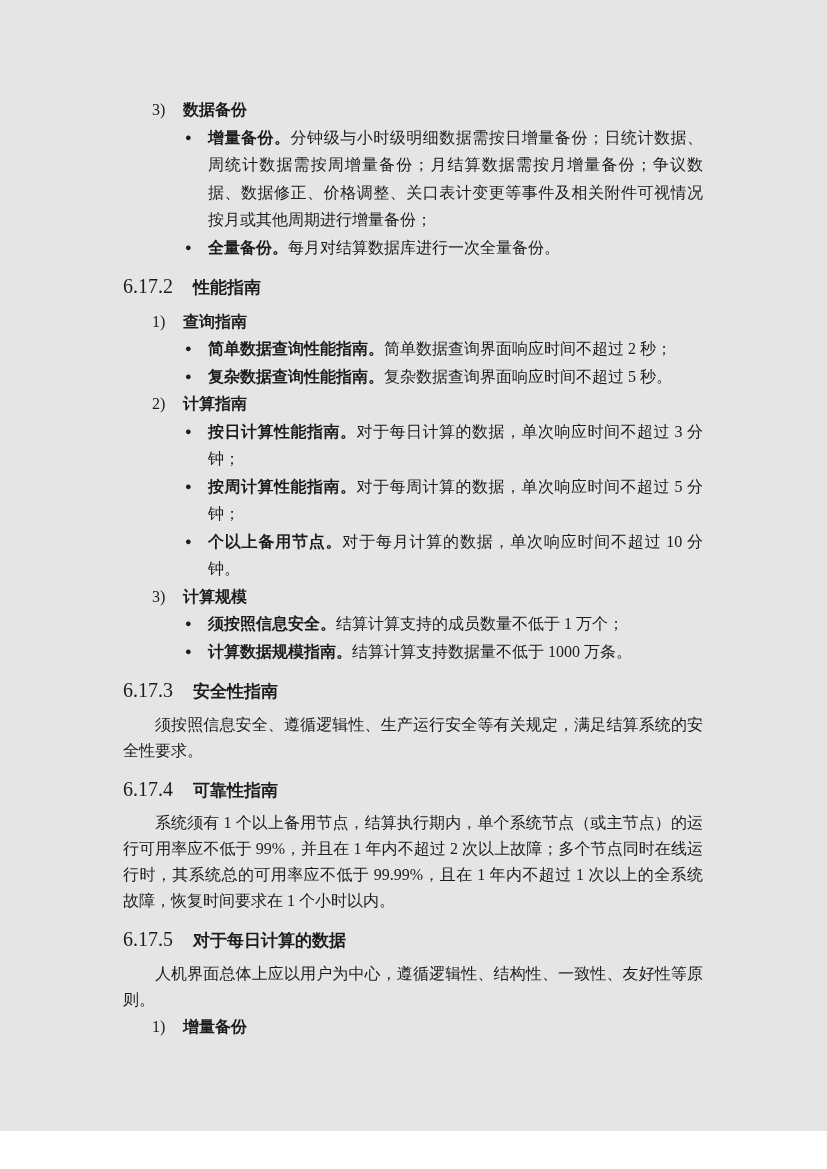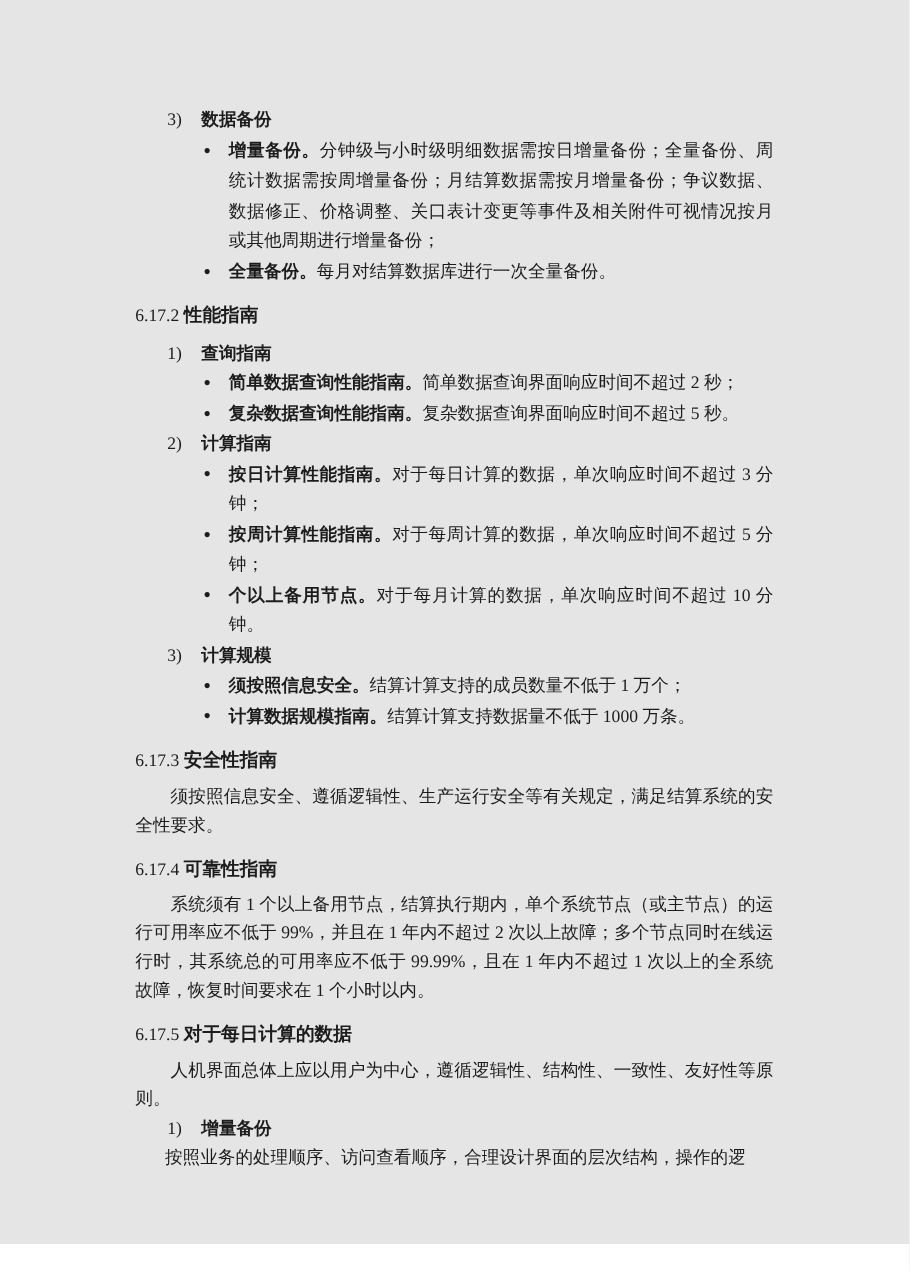--- a/index.html
+++ b/index.html
@@ -54,22 +54,22 @@
   }
   
   .heading {
     margin: 12px 0 5px 0;
     line-height: 27.5px;
     font-size: 17px;
     font-weight: normal;
   }
   .heading .hnum {
     font-family: "Liberation Serif", "DejaVu Serif", serif;
-    font-size: 16px;
-    margin-right: 4px;
+    font-size: 20px;
+    margin-right: 20px;
   }
   .heading .htitle {
     font-family: Liberation Mono, monospace;
     font-weight: bold;
   }
   
   .para {
     margin: 0;
     line-height: 26px;
     text-align: justify;
@@ -79,21 +79,21 @@
     text-indent: 27px;
   }
 </style>
 </head>
 <body>
 
 <div class="page">
 
   <div class="numbered"><span class="num">3)</span><span class="nlabel">数据备份</span></div>
 
-  <div class="bullet"><span class="dot">●</span><span class="lead">增量备份。</span><span class="btext">分钟级与小时级明细数据需按日增量备份；全量备份、周统计数据需按周增量备份；月结算数据需按月增量备份；争议数据、数据修正、价格调整、关口表计变更等事件及相关附件可视情况按月或其他周期进行增量备份；</span></div>
+  <div class="bullet"><span class="dot">●</span><span class="lead">增量备份。</span><span class="btext">分钟级与小时级明细数据需按日增量备份；日统计数据、周统计数据需按周增量备份；月结算数据需按月增量备份；争议数据、数据修正、价格调整、关口表计变更等事件及相关附件可视情况按月或其他周期进行增量备份；</span></div>
 
   <div class="bullet"><span class="dot">●</span><span class="lead">全量备份。</span><span class="btext">每月对结算数据库进行一次全量备份。</span></div>
 
   <h2 class="heading"><span class="hnum">6.17.2</span><span class="htitle">性能指南</span></h2>
 
   <div class="numbered"><span class="num">1)</span><span class="nlabel">查询指南</span></div>
 
   <div class="bullet"><span class="dot">●</span><span class="lead">简单数据查询性能指南。</span><span class="btext">简单数据查询界面响应时间不超过 2 秒；</span></div>
 
   <div class="bullet"><span class="dot">●</span><span class="lead">复杂数据查询性能指南。</span><span class="btext">复杂数据查询界面响应时间不超过 5 秒。</span></div>
@@ -119,15 +119,14 @@
   <h2 class="heading"><span class="hnum">6.17.4</span><span class="htitle">可靠性指南</span></h2>
 
   <p class="para">系统须有 1 个以上备用节点，结算执行期内，单个系统节点（或主节点）的运行可用率应不低于 99%，并且在 1 年内不超过 2 次以上故障；多个节点同时在线运行时，其系统总的可用率应不低于 99.99%，且在 1 年内不超过 1 次以上的全系统故障，恢复时间要求在 1 个小时以内。</p>
 
   <h2 class="heading"><span class="hnum">6.17.5</span><span class="htitle">对于每日计算的数据</span></h2>
 
   <p class="para">人机界面总体上应以用户为中心，遵循逻辑性、结构性、一致性、友好性等原则。</p>
 
   <div class="numbered"><span class="num">1)</span><span class="nlabel">增量备份</span></div>
 
-  <p class="para indent-sm">按照业务的处理顺序、访问查看顺序，合理设计界面的层次结构，操作的逻</p>
 
 </div>
 
 </body></html>

